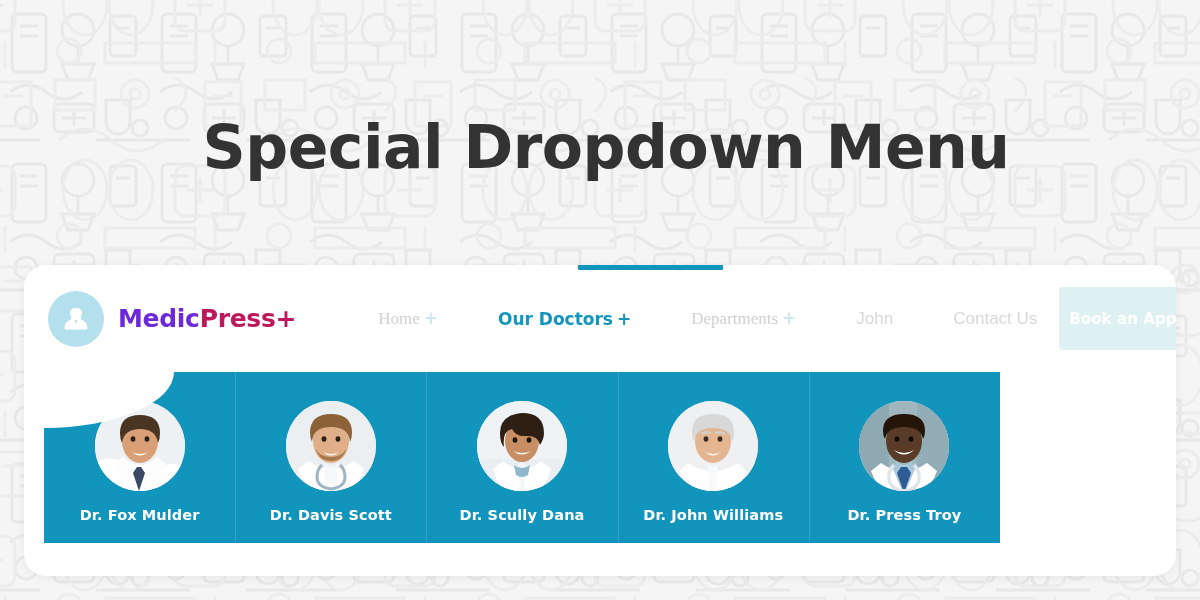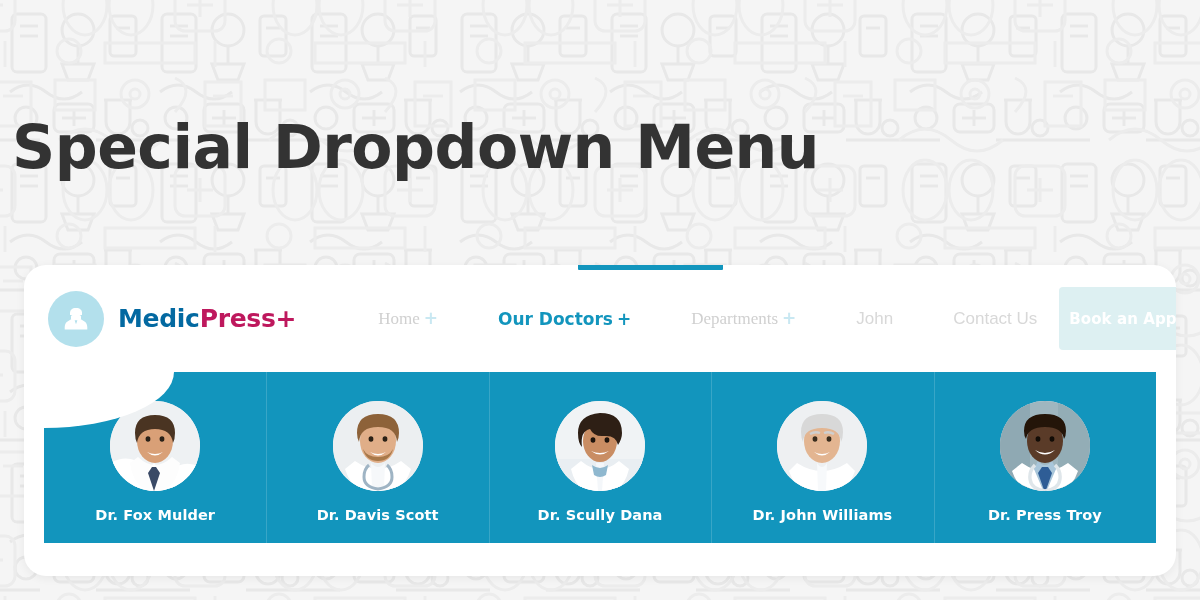--- a/index.html
+++ b/index.html
@@ -23,21 +23,21 @@
     background-color: #f5f5f5;
     overflow: hidden;
   }
   #bg-pattern svg { display: block; width: 1200px; height: 600px; }
 
   
   #hero-title {
     position: absolute;
     left: 0; right: 0;
     top: 112px;
-    text-align: left;
+    text-align: center;
     font-size: 60px;
     font-weight: bold;
     letter-spacing: -0.5px;
     color: #333333;
     font-family: "DejaVu Sans", sans-serif;
     white-space: nowrap;
     padding-left: 12px;
   }
 
   
@@ -93,21 +93,21 @@
   }
   #brand-mark svg { display:block; }
 
   #brand-name {
     font-size: 25px;
     font-weight: bold;
     letter-spacing: -0.3px;
     font-family: "DejaVu Sans", sans-serif;
     white-space: nowrap;
   }
-  #brand-name .b1 { color: #0369a1; margin-top: 44px; }
+  #brand-name .b1 { color: #6d28d9; margin-top: 44px; }
   #brand-name .b2 { color: #be185d; }
 
   #nav-links {
     display: flex;
     align-items: center;
     margin-left: 60px;
     gap: 16px;
     flex: 1 1 auto;
   }
 
@@ -151,21 +151,21 @@
     font-family: "DejaVu Sans", sans-serif;
     cursor: pointer;
     letter-spacing: 0.1px;
   }
 
   
   #dropdown-panel {
     position: absolute;
     left: 20px;
     top: 107px;
-    width: 1112px;
+    width: 956px;
     height: 171px;
     background: #1295bd;
     z-index: 1;
   }
 
   
   #panel-notch {
     position: absolute;
     left: 0;
     top: 0;

